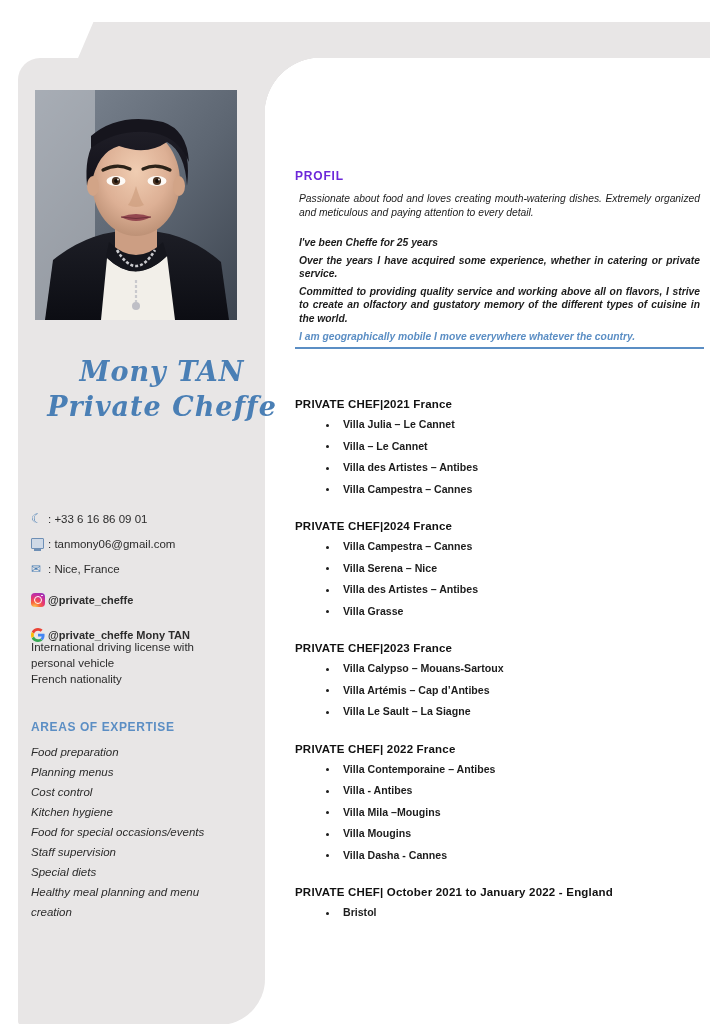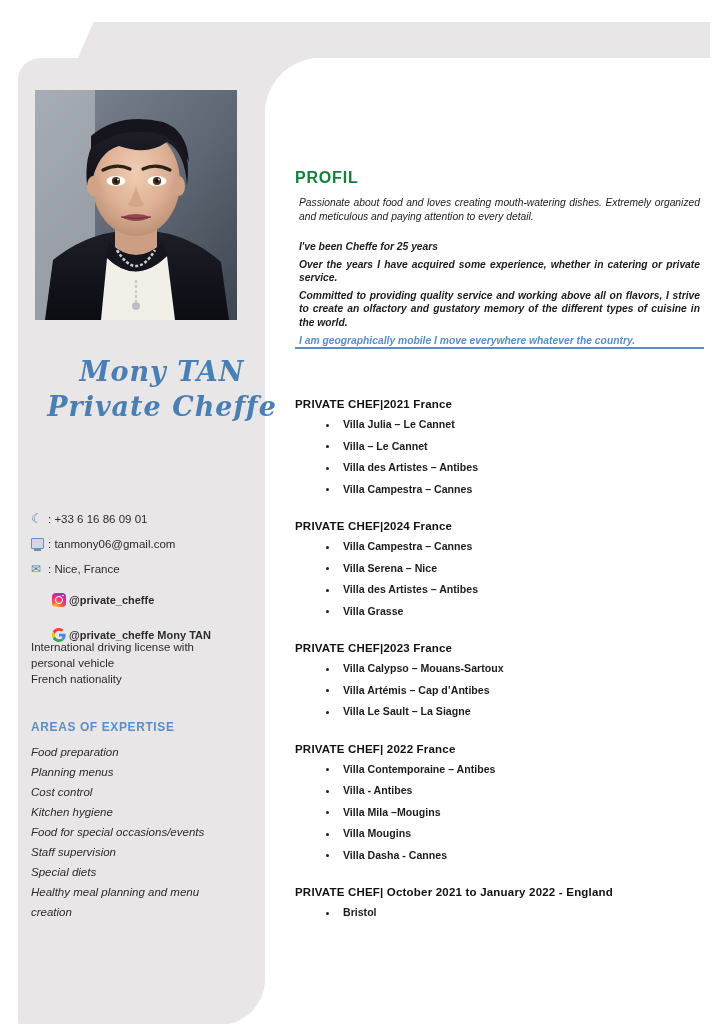--- a/index.html
+++ b/index.html
@@ -64,21 +64,21 @@
     font-style:italic;font-weight:700;
   }
   .name-line1{font-size:27px;letter-spacing:1px;line-height:1;}
   .name-line2{font-size:27px;letter-spacing:1px;line-height:1;margin-top:8px;}
 
   
   .contact{position:absolute;left:31px;top:506px;width:232px;color:#2c2c2c;}
   .c-row{display:flex;align-items:center;height:25px;font-size:11.5px;}
   .c-ico{width:17px;flex:0 0 17px;display:flex;align-items:center;justify-content:flex-start;}
   .c-txt{white-space:nowrap;}
-  .c-row.social{height:29px;font-weight:bold;font-size:11px;margin-left:21px;}
+  .c-row.social{height:29px;font-weight:bold;font-size:11px;}
 
   .ico-phone{color:#4a7fb5;font-size:13px;line-height:1;}
   .ico-mon{width:11px;height:9px;border:1.4px solid #6e8fb5;background:#cfd9e6;border-radius:1px;position:relative;}
   .ico-mon:after{content:"";position:absolute;left:2px;bottom:-3px;width:7px;height:2px;background:#6e8fb5;}
   .ico-env{color:#4a7fb5;font-size:12px;line-height:1;}
   .ico-ig{
     width:14px;height:14px;border-radius:4px;
     background:radial-gradient(circle at 26% 104%, #fdd85c 0%, #f96c3a 28%, #e83b6c 52%, #c62ea0 72%, #7a36c4 100%);
     position:relative;
   }
@@ -92,21 +92,21 @@
   }
 
   
   .exp-head{
     position:absolute;left:31px;top:720px;
     color:#5b8ec4;font-weight:bold;font-size:12px;letter-spacing:.6px;
   }
   .exp-list{position:absolute;left:31px;top:742px;width:215px;}
   .exp-item{font-style:italic;font-size:11.5px;color:#2c2c2c;height:20px;line-height:20px;white-space:nowrap;}
   .sec-title{
-    color:#15803d;font-weight:bold;font-size:16px;letter-spacing:.8px;
+    color:#6d28d9;font-weight:bold;font-size:12px;letter-spacing:.8px;
   }
   .profil{position:absolute;left:295px;top:169px;width:409px;}
   .p-body{font-size:10.3px;color:#1c1c1c;line-height:1.32;margin-top:9px;text-align:justify;}
   .p-body p{margin:4px;font-style:italic;}
   .p-gap{height:9px;}
   .p-bold{font-weight:bold;}
   .p-just{text-align:justify;}
   .p-blue{color:#5b8ec4;font-weight:bold;}
 
   

